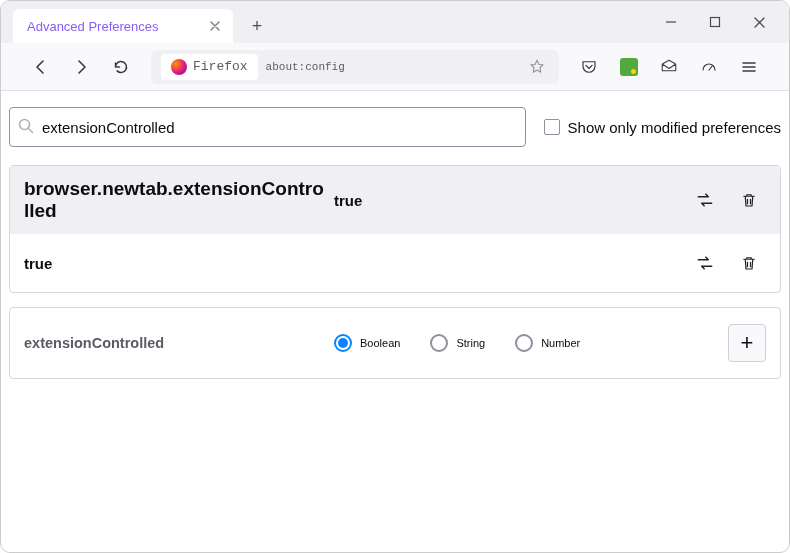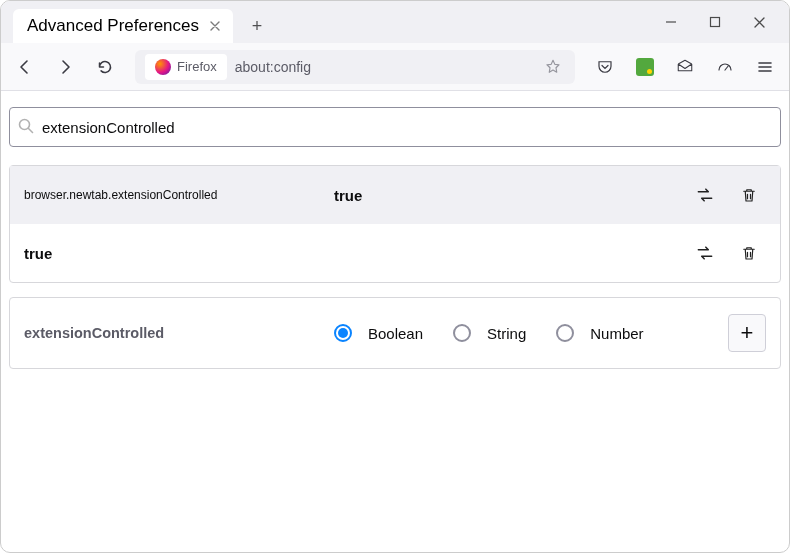--- a/index.html
+++ b/index.html
@@ -16,65 +16,66 @@
 .titlebar {
   display: flex; align-items: center; height: 42px;
   background: #f0f0f4; padding: 0 8px 0 12px;
 }
 .tab {
   display: flex; align-items: center; gap: 8px;
   background: #fff; height: 34px; margin-top: 8px;
   padding: 0 10px 0 14px; border-radius: 6px 6px 0 0;
   width: 220px;
 }
-.tab-title { flex: 1; color: #000000; font-size: 17px; }
+.tab-title { flex: 1; color: #8b5cf6; font-size: 13px; }
 .tab-close { width: 16px; height: 16px; display:flex;align-items:center;justify-content:center; cursor:pointer; opacity:0.7; }
 .newtab-btn { margin-left: 10px; margin-top:8px; width:28px; height:28px; display:flex;align-items:center;justify-content:center; cursor:pointer; opacity:.7; font-size:18px; }
 .titlebar-spacer { flex: 1; }
 .win-controls { display:flex; gap:0; align-items: center;}
 .win-btn { width: 44px; height: 38px; display:flex;align-items:center;justify-content:center; cursor:pointer; opacity:.8; }
 .toolbar {
   display: flex; align-items: center; height: 48px;
-  background: #f9f9fb; padding: 0 8px; gap: 8px;
+  background: #f9f9fb; padding: 0 24px; gap: 8px;
   border-bottom: 1px solid #e0e0e6;
+  font-family: Liberation Mono, monospace;
 }
 .tb-icon { width: 32px; height: 32px; display:flex;align-items:center;justify-content:center; border-radius:4px; cursor:pointer; }
 .urlbar {
   flex: 1; height: 34px; background:#f0f0f4; border-radius: 6px;
   display:flex; align-items:center; padding: 0 10px; gap:8px;
   margin: 0 6px;
 }
 .fx-badge { display:flex; align-items:center; gap:6px; background:#fff; padding:3px 10px; border-radius:4px; height:26px;}
 .fx-logo { width:16px; height:16px; border-radius:50%; background: radial-gradient(circle at 30% 30%, #ff9500, #e31587 55%, #5921a4 95%);}
 .fx-text { color:#5b5b66; font-size:13px; }
-.urltext { color:#5b5b66; font-size:14px; }
+.urltext { color:#5b5b66; font-size:11px; }
 .urlbar-spacer { flex:1; }
 .star { width:24px;height:24px;display:flex;align-items:center;justify-content:center;opacity:.6;}
 .ext-icon { width:18px; height:18px; background:#53a83e; border-radius:3px; position:relative;}
 .ext-icon::after{content:"";position:absolute;right:2px;bottom:2px;width:5px;height:5px;background:#ffd400;border-radius:50%;}
 .content { padding: 16px 8px; }
 .search-row { display:flex; align-items:center; gap: 18px; margin-bottom: 18px; }
 .search-box { flex:1; position:relative; }
 .search-box input {
   width:100%; height:40px; border:1px solid #8f8f9d; border-radius:4px;
   padding: 0 10px 0 32px; font-size:15px; color:#0c0c0d;
 }
 .search-box svg { position:absolute; left:8px; top:10px; opacity:.5;}
 .checkbox-row { display:flex; align-items:center; gap:8px; font-size:15px; color:#0c0c0d;}
 .cb { width:16px; height:16px; border:1px solid #8f8f9d; border-radius:2px;}
 .prefs { border:1px solid #d7d7db; border-radius:4px; }
 .pref-row { display:flex; align-items:center; padding: 12px 14px; gap:10px; }
 .pref-row.alt { background:#f0f0f4; }
-.pref-name { width:300px; font-weight:400; font-size:12px; word-break:break-all; }
+.pref-name { width:300px; font-weight:700; font-size:19px; word-break:break-all; }
 .pref-val { flex:1; font-weight:700; font-size:15px; }
 .row-btn { width:34px; height:34px; display:flex;align-items:center;justify-content:center;cursor:pointer;border-radius:4px;}
 .create-row { border:1px solid #d7d7db; border-radius:4px; margin-top:14px; display:flex; align-items:center; padding: 16px 14px; gap:10px;}
 .create-name { width:300px; font-weight:700; font-size:14.5px; color:#5b5b66;}
 .radio-group { flex:1; display:flex; gap:30px; align-items:center;}
-.radio { display:flex; align-items:center; gap:16px; font-size:15px;}
+.radio { display:flex; align-items:center; gap:8px; font-size:11px;}
 .rb { width:18px;height:18px;border-radius:50%;border:2px solid #8f8f9d;display:flex;align-items:center;justify-content:center;}
 .rb.sel{border-color:#0a84ff;}
 .rb.sel::after{content:"";width:10px;height:10px;border-radius:50%;background:#0a84ff;}
 .add-btn { width:38px;height:38px;border:1px solid #cfcfd8;border-radius:4px;display:flex;align-items:center;justify-content:center;cursor:pointer;font-size:22px;background:#f9f9fb;}
 </style>
 </head>
 <body>
 
 <div class="titlebar">
   <div class="tab">
@@ -164,20 +165,24 @@
 
 <div class="content">
   <div class="search-row">
     <div class="search-box">
       <svg width="18" height="18" viewBox="0 0 18 18">
           <circle cx="7.5" cy="7.5" r="5" fill="none" stroke="#666" stroke-width="1.6"></circle>
           <path d="M11.5 11.5l4 4" stroke="#666" stroke-width="1.6" stroke-linecap="round"></path>
         </svg>
       <input type="text" value="extensionControlled" style="">
     </div>
+    <label class="checkbox-row">
+      <span class="cb"></span>
+      <span>Show only modified preferences</span>
+    </label>
   </div>
 
   <div class="prefs">
     <div class="pref-row alt">
       <div class="pref-name">browser.newtab.extensionControlled</div>
       <div class="pref-val">true</div>
       <div class="row-btn">
         <svg width="20" height="20" viewBox="0 0 24 24">
             <path d="M4 8h12l-3-3M20 16H8l3 3" fill="none" stroke="#222" stroke-width="1.8" stroke-linecap="round" stroke-linejoin="round"></path>
           </svg>

